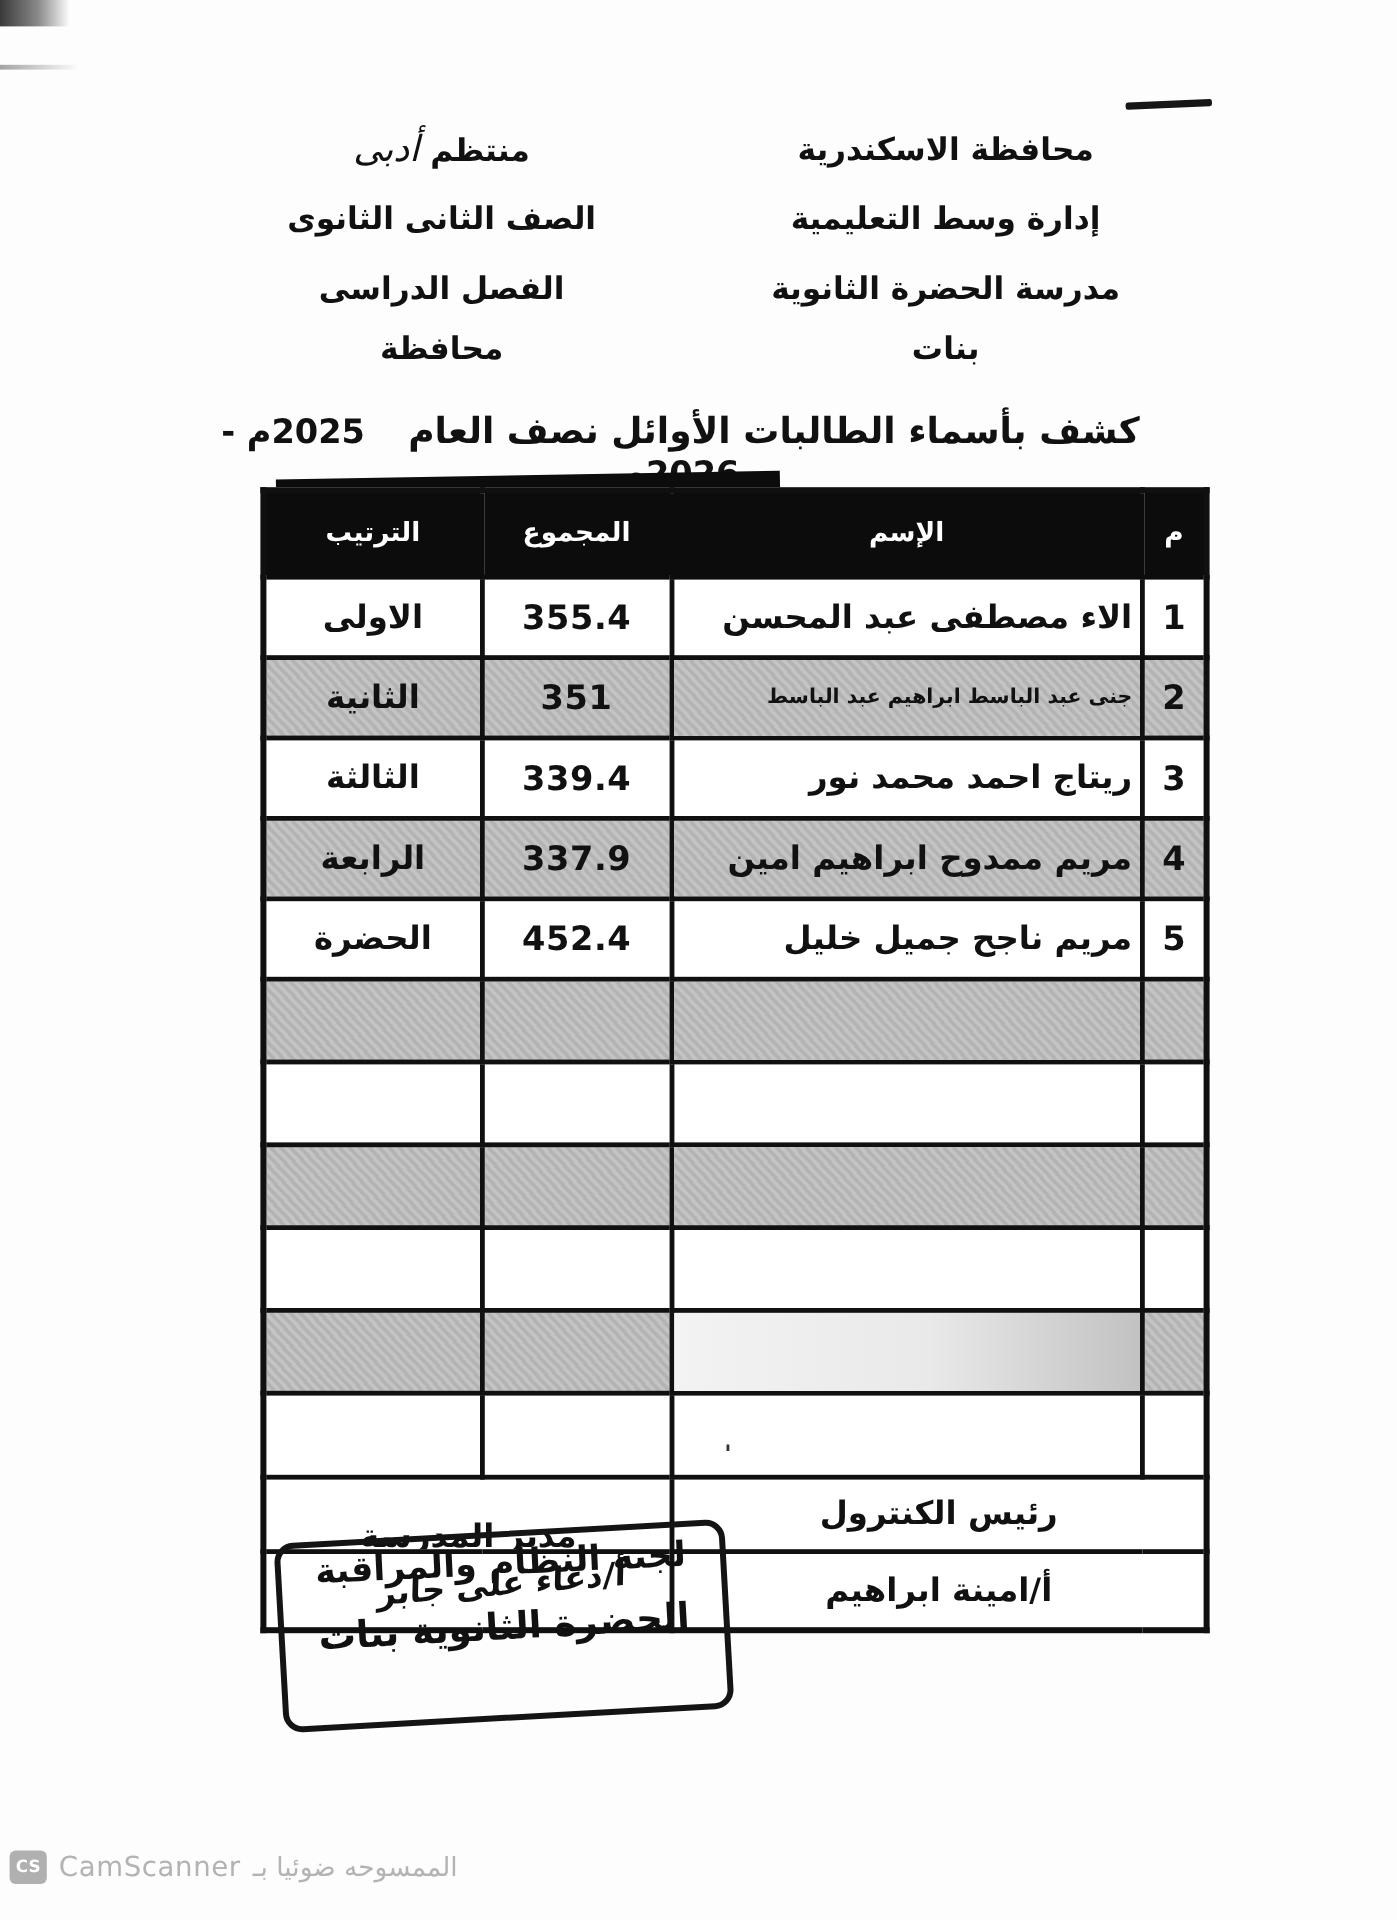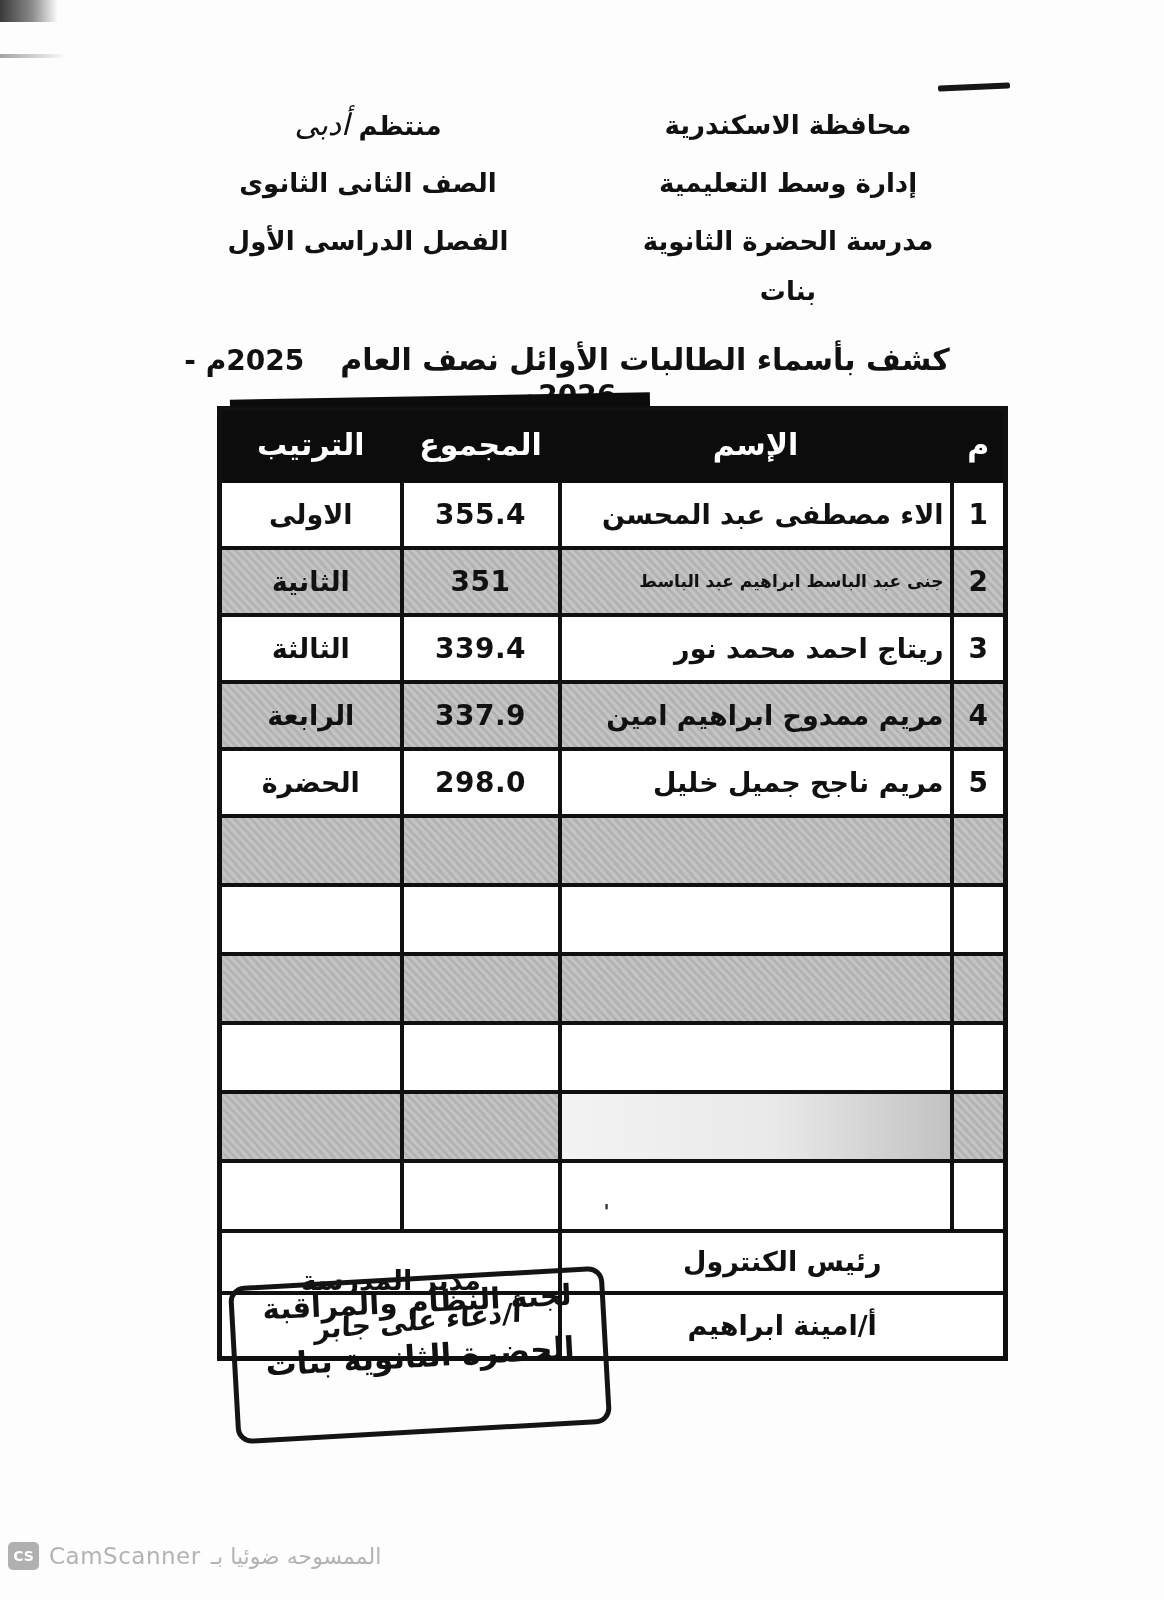--- a/index.html
+++ b/index.html
@@ -34,21 +34,21 @@
   table.results { position:absolute; top:406px; right:156px; 
     width:786px; border-collapse:collapse; table-layout:fixed;
     border:5px solid #101010; background:#fff; }
   table.results col.c-idx  { width:54px; }
   table.results col.c-name { width:392px; }
   table.results col.c-tot  { width:158px; }
   table.results col.c-rank { width:182px; }
   table.results th, table.results td { border:4px solid #101010; overflow:hidden; }
 
   tr.head { height:72px; background:#0c0c0c; color:#fff; }
-  tr.head th { font-size:30px; font-weight:700; background:#0c0c0c; border-color:#0c0c0c; }
+  tr.head th { font-size:22px; font-weight:700; background:#0c0c0c; border-color:#0c0c0c; }
   .head-streak { position:absolute; left:230px; top:396px; width:420px; height:18px;
     background:#0c0c0c; transform:rotate(-1deg); }
 
   tr.data  { height:67px; }
   tr.empty { height:69px; }
   tr.empty.tall { height:70px; }
   td { font-weight:700; font-size:27px; text-align:center; vertical-align:middle; }
   td.idx { font-size:28px; }
   td.name { text-align:right; padding-right:6px; }
   td.name.small { font-size:17px; }
@@ -101,21 +101,21 @@
 
   <div class="hdr hdr-right">
     <div>محافظة الاسكندرية</div>
     <div>إدارة وسط التعليمية</div>
     <div>مدرسة الحضرة الثانوية بنات</div>
   </div>
 
   <div class="hdr hdr-left">
     <div><span>منتظم</span> <span class="track-note">أدبى</span></div>
     <div>الصف الثانى الثانوى</div>
-    <div>الفصل الدراسى الأول</div>
+    <div>الفصل الدراسى محافظة</div>
   </div>
 
   <div class="doc-title">
     <span>كشف بأسماء الطالبات الأوائل نصف العام</span><span class="years">2025م - 2026م</span>
   </div>
 
   <div class="head-streak"></div>
 
   <table class="results">
     <colgroup>
@@ -153,21 +153,21 @@
         </tr>
         <tr class="data shaded">
           <td class="idx">4</td>
           <td class="name">مريم ممدوح ابراهيم امين</td>
           <td class="tot">337.9</td>
           <td class="rank">الرابعة</td>
         </tr>
         <tr class="data">
           <td class="idx">5</td>
           <td class="name">مريم ناجح جميل خليل</td>
-          <td class="tot">298.0</td>
+          <td class="tot">452.4</td>
           <td class="rank">الحضرة</td>
         </tr>
         <tr class="empty shaded">
           <td class="idx"></td>
           <td class="name"></td>
           <td class="tot"></td>
           <td class="rank"></td>
         </tr>
         <tr class="empty">
           <td class="idx"></td>

